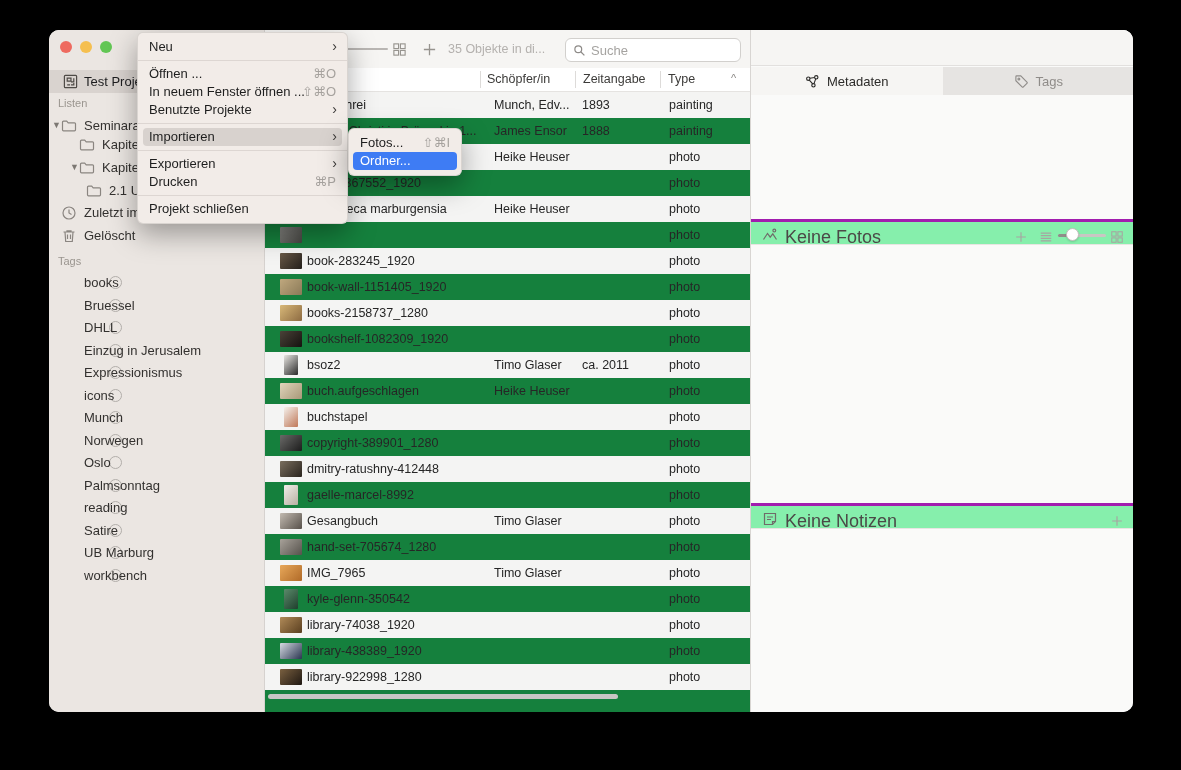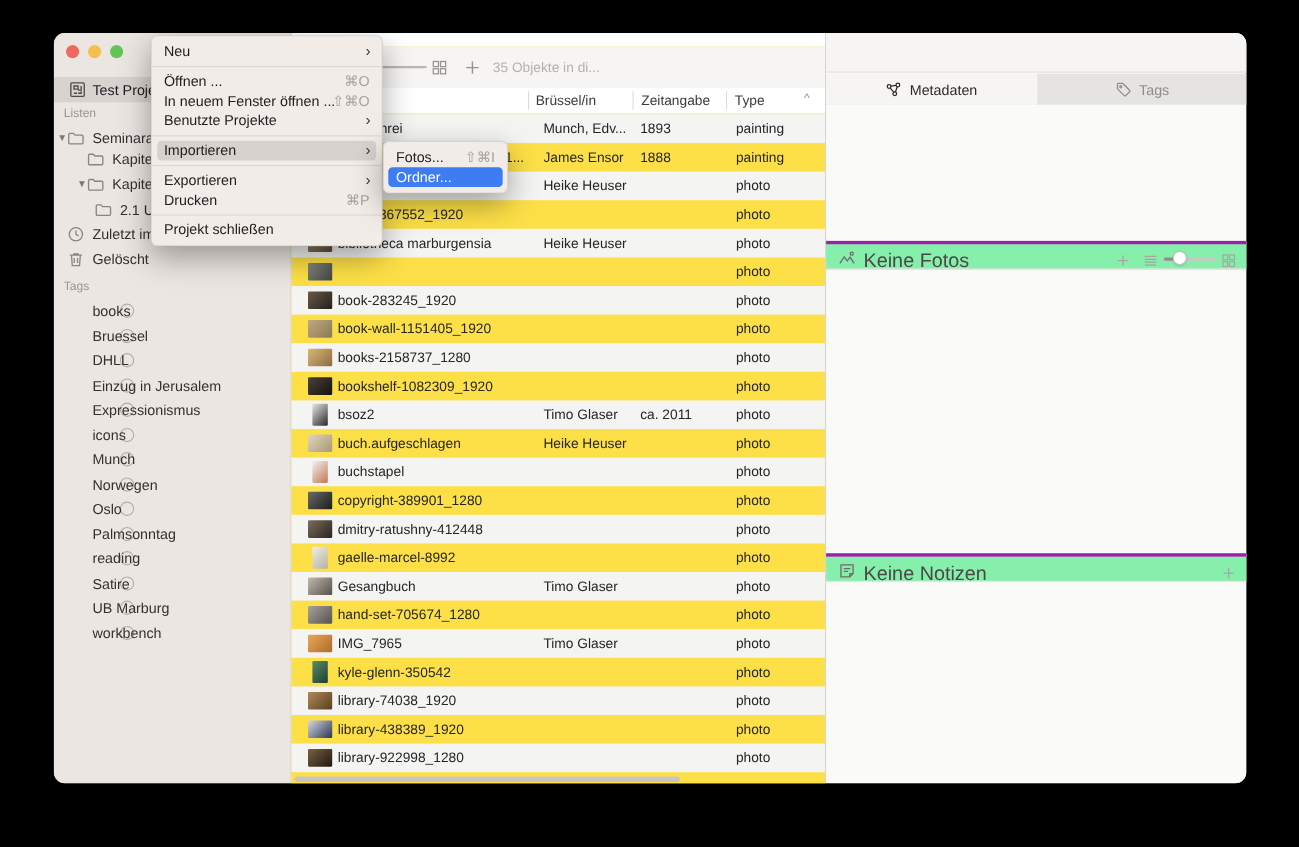--- a/index.html
+++ b/index.html
@@ -21,21 +21,21 @@
   .side-row { position:absolute; left:0; width:216px; height:22px; display:flex; align-items:center;
     font-size:13px; color:#33312f; white-space:nowrap; }
   .side-row .tri { position:absolute; font-size:9px; color:#7c7873; top:5px; }
   .side-row .sicon { position:absolute; width:16px; height:16px; color:#8a8580; top:3px; }
   .side-row .slabel { position:absolute; top:3px; }
   .tag-row .circ { position:absolute; left:60px; top:4px; width:13px; height:13px;
     border:1px solid #b2aeaa; border-radius:50%; background:transparent; }
   .tag-row .slabel { left:35px; }
 
   
-  .main { position:absolute; left:216px; top:12px; width:485px; height:682px; background:#fde047; }
+  .main { position:absolute; left:216px; top:0; width:485px; height:682px; background:#15803d; }
   .toolbar { position:absolute; left:0; top:0; width:485px; height:38px; background:#f6f5f3; }
   .zoom-track { position:absolute; left:70px; top:18px; width:53px; height:2px; background:#b9b6b3; border-radius:1px; }
   .tb-icon { position:absolute; top:12px; width:15px; height:15px; color:#97948f; }
   .obj-count { position:absolute; left:183px; top:12px; font-size:12.5px; color:#b4b1ae; white-space:nowrap; }
   .search { position:absolute; left:300px; top:8px; width:176px; height:24px; background:#fff;
     border:1px solid #d2d0cd; border-radius:6px; display:flex; align-items:center; }
   .search svg { width:13px; height:13px; margin-left:7px; color:#8d8a87; flex:none; }
   .search input { border:none; outline:none; background:transparent; margin-left:5px; width:140px;
     font-size:13px; color:#333; font-family:inherit; }
   .search input::placeholder { color:#a5a3a0; }
@@ -233,26 +233,33 @@
           <rect x="2" y="9" width="5" height="5"></rect>
             <rect x="9" y="9" width="5" height="5"></rect>
         </svg>
       </span>
       <span class="tb-icon" style="left:157px">
         <svg viewBox="0 0 16 16" stroke="currentColor" stroke-width="1.4">
             <path d="M8 2v12M2 8h12"></path>
           </svg>
       </span>
       <span class="obj-count">35 Objekte in di...</span>
+      <div class="search">
+        <svg viewBox="0 0 16 16" fill="none" stroke="currentColor" stroke-width="1.5">
+          <circle cx="6.5" cy="6.5" r="4.2"></circle>
+            <path d="M9.8 9.8 L14 14"></path>
+        </svg>
+        <input type="text" placeholder="Suche" style="">
+      </div>
     </div>
     <div class="thead">
       <div class="hsep" style="left:215px"></div>
       <div class="hsep" style="left:310px"></div>
       <div class="hsep" style="left:395px"></div>
-      <span class="hlabel" style="left:222px">Brüssel/in</span>
+      <span class="hlabel" style="left:222px">Schöpfer/in</span>
       <span class="hlabel" style="left:318px">Zeitangabe</span>
       <span class="hlabel" style="left:403px">Type</span>
       <span class="sort-caret">^</span>
     </div>
     <div class="rows" id="rows">
         <div class="trow stripe" style="top: 0px;">
           <i class="thumb landscape" style="background:linear-gradient(135deg, #b86a4a, #7a3520)"></i>
           <span class="c-name">Der Schrei</span>
           <span class="c-creator">Munch, Edv...</span>
           <span class="c-date">1893</span>

